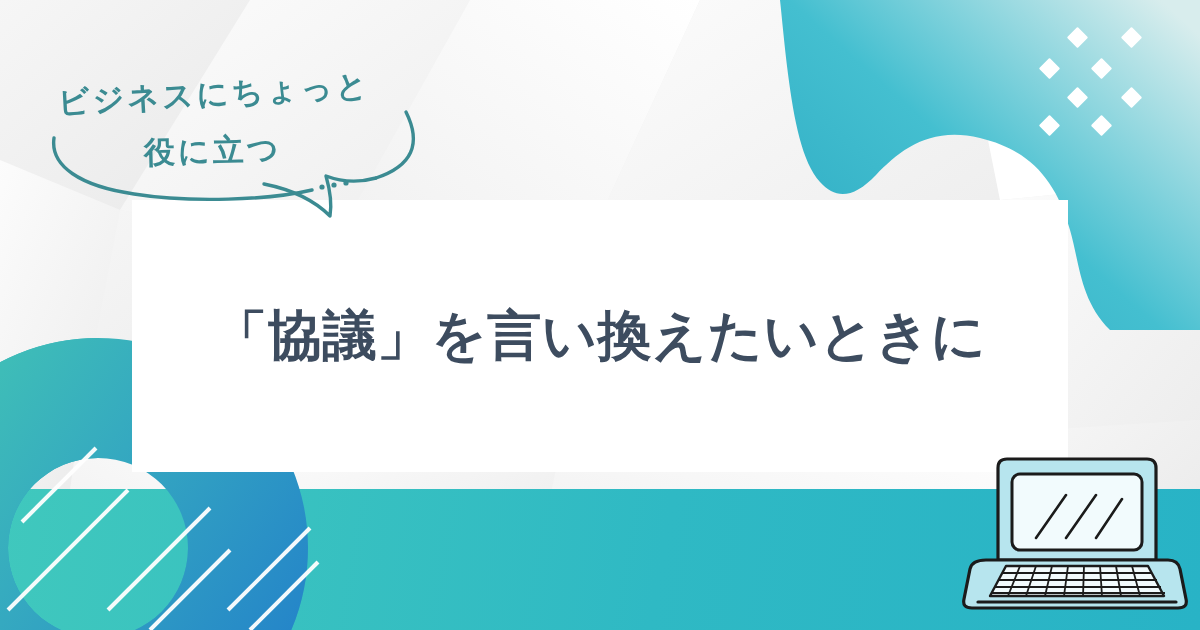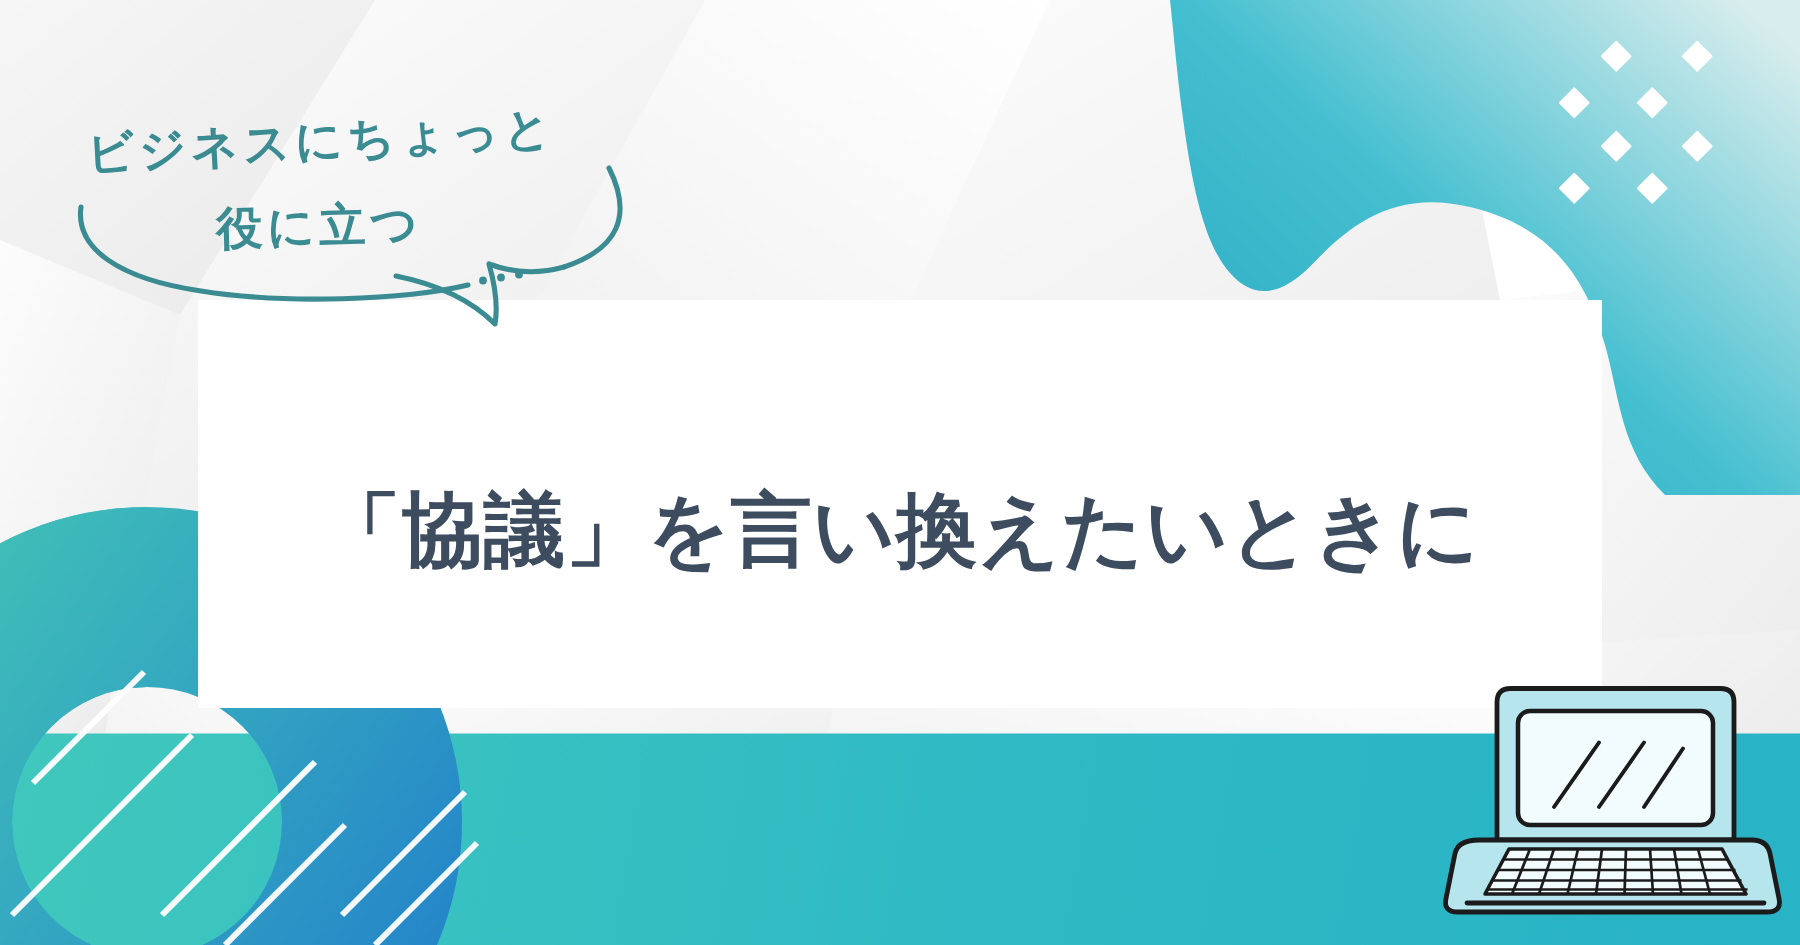--- a/index.html
+++ b/index.html
@@ -91,21 +91,21 @@
     position: absolute;
     left: 132px;
     top: 200px;
     width: 936px;
     height: 272px;
     background: #ffffff;
   }
   .title-text {
     position: absolute;
     left: 0;
-    top: 18px;
+    top: 0;
     width: 936px;
     height: 272px;
     display: flex;
     flex-direction: row;
     align-items: center;
     justify-content: center;
     gap: 2px;
   }
   .title-line {
     color: #3d4c5f;

